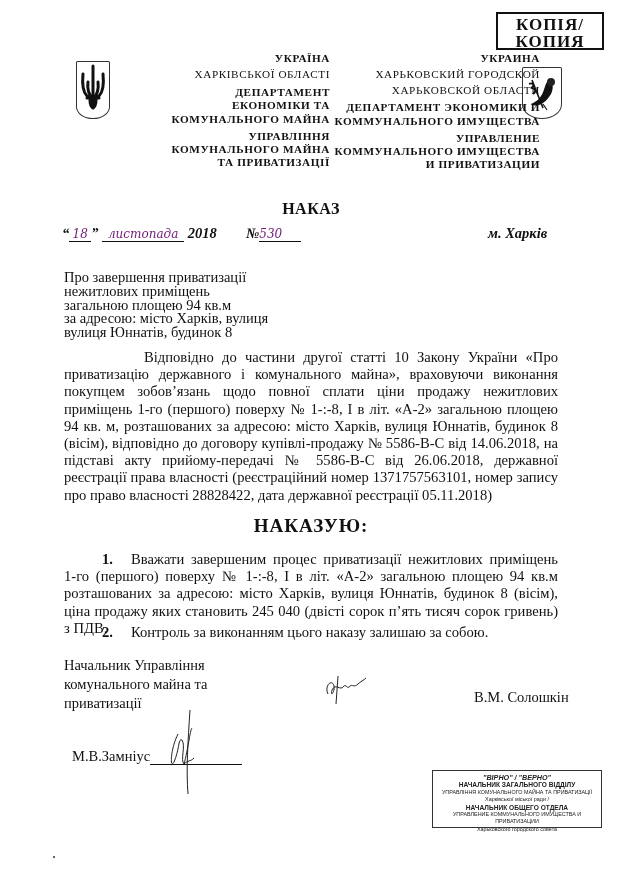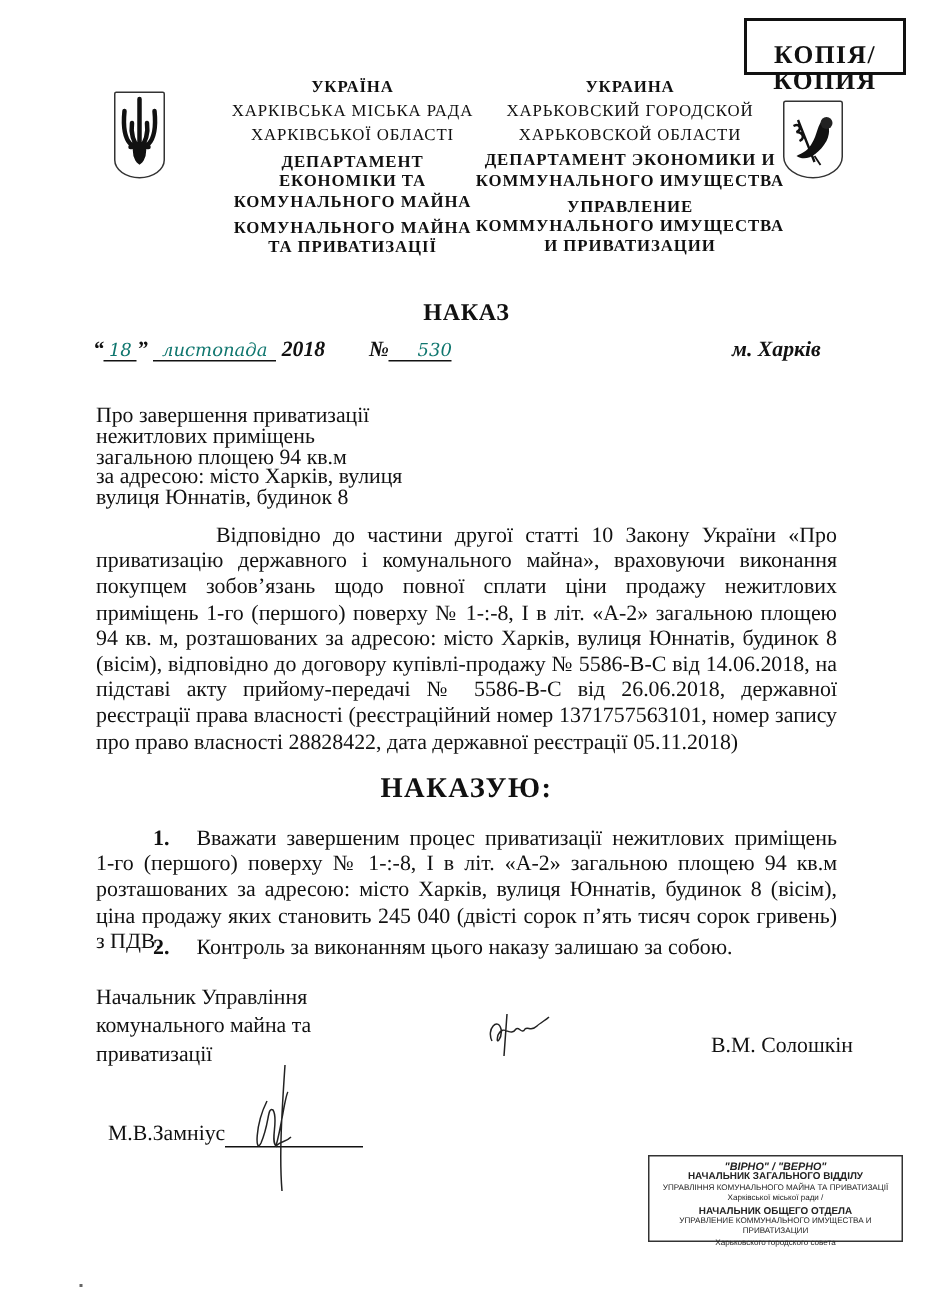--- a/index.html
+++ b/index.html
@@ -1,30 +1,30 @@
 <!DOCTYPE html>
 <html><head>
 <meta charset="utf-8">
 <style>
   html, body { margin:0; padding:0; background:#ffffff; }
   body { width:622px; height:872px; position:relative; overflow:hidden;
          font-family:"Liberation Serif", "DejaVu Serif", serif; color:#111; }
   .abs { position:absolute; }
-  .hdr { text-align:center; font-size:11.2px; line-height:16px; letter-spacing:0.6px; }
+  .hdr { text-align:right; font-size:11.2px; line-height:16px; letter-spacing:0.6px; }
   .hdr .b { font-weight:bold; }
   .hdr-ua { left:140px; top:50px; width:190px; }
   .hdr-ru { left:300px; top:50px; width:240px; }
   .hdr .gap { height:4px; }
   .kopia { left:496px; top:12px; width:108px; height:38px; border:2px solid #111;
            font-family:"Liberation Serif", serif; font-weight:bold; font-size:17px;
-           line-height:17px; text-align:center; letter-spacing:1px; padding-top:14px; box-sizing:border-box; }
+           line-height:17px; text-align:center; letter-spacing:1px; padding-top:2px; box-sizing:border-box; }
   .emblem { border:1.5px solid #333; border-radius:2px 2px 22px 22px / 2px 2px 16px 16px; }
   .title { left:0; width:622px; top:200px; text-align:center; font-weight:bold; font-size:16px; letter-spacing:0.5px; }
   .dateline { top:225px; left:62px; font-size:14.5px; font-style:italic; font-weight:bold; }
-  .hw { font-family:"DejaVu Serif", serif; font-style:italic; font-weight:normal; color:#0f766e;
+  .hw { font-family:"DejaVu Serif", serif; font-style:italic; font-weight:normal; color:#701a75;
         border-bottom:1px solid #111; display:inline-block; text-align:center; font-size:12px; }
   .city { top:225px; left:488px; font-size:14.5px; font-style:italic; font-weight:bold; }
   .subject { left:64px; top:271px; width:260px; font-size:14.5px; line-height:13.8px; }
   .para { left:64px; width:494px; font-size:14.6px; line-height:17.2px; text-align:justify; }
   .para .ind { display:inline-block; width:80px; }
   .order { left:0; width:622px; top:515px; text-align:center; font-weight:bold; font-size:19px; letter-spacing:1px; }
   .sig { font-size:14.5px; line-height:19px; }
   .stamp { left:432px; top:770px; width:170px; height:58px; border:1.5px dashed #333; border-style:solid;
            font-family:"Liberation Sans", sans-serif; font-size:5.4px; line-height:7.4px; text-align:center;
            color:#222; box-sizing:border-box; padding-top:3px; }
@@ -49,27 +49,27 @@
   <svg width="38" height="50" viewBox="0 0 38 50">
     <path d="M8 36 C14 40 22 36 28 26 C31 20 30 14 26 12 C22 14 22 22 18 28 C16 32 12 34 8 36 Z" fill="#111"></path>
     <circle cx="28" cy="14" r="4" fill="#222"></circle>
     <path d="M9 12 L20 40 M6 16 C10 14 12 18 8 20 C12 20 14 24 10 26" stroke="#111" stroke-width="1.6" fill="none"></path>
     <path d="M20 36 L24 42" stroke="#111" stroke-width="1.2"></path>
   </svg>
 </div>
 
 <div class="abs hdr hdr-ua">
   <div class="b">УКРАЇНА</div>
-  <div>ХАРКІВСЬКА МІСЬКА РАДА</div>
   <div>ХАРКІВСЬКОЇ ОБЛАСТІ</div>
   <div class="gap"></div>
   <div class="b" style="line-height:13px">ДЕПАРТАМЕНТ</div>
   <div class="b" style="line-height:13px">ЕКОНОМІКИ ТА</div>
   <div class="b" style="line-height:14px">КОМУНАЛЬНОГО МАЙНА</div>
   <div class="gap"></div>
+  <div class="b" style="line-height:13px">УПРАВЛІННЯ</div>
   <div class="b" style="line-height:13px">КОМУНАЛЬНОГО МАЙНА</div>
   <div class="b" style="line-height:13px">ТА ПРИВАТИЗАЦІЇ</div>
 </div>
 
 <div class="abs hdr hdr-ru">
   <div class="b">УКРАИНА</div>
   <div>ХАРЬКОВСКИЙ ГОРОДСКОЙ</div>
   <div>ХАРЬКОВСКОЙ ОБЛАСТИ</div>
   <div class="b" style="line-height:14px;margin-top:2px">ДЕПАРТАМЕНТ ЭКОНОМИКИ И</div>
   <div class="b" style="line-height:14px">КОММУНАЛЬНОГО ИМУЩЕСТВА</div>
@@ -79,21 +79,21 @@
   <div class="b" style="line-height:13px">И ПРИВАТИЗАЦИИ</div>
 </div>
 
 <div class="abs title">НАКАЗ</div>
 
 <div class="abs dateline">
   <span>“</span><span class="hw" style="width:22px">18</span><span>”</span>
   <span class="hw" style="width:82px">листопада</span>
   <span>2018</span>
   <span style="display:inline-block;width:22px"></span>
-  <span>№</span><span class="hw" style="width:42px;text-align:right">530</span>
+  <span>№</span><span class="hw" style="width:42px;text-align:left">530</span>
 </div>
 <div class="abs city">м. Харків</div>
 
 <div class="abs subject">
   <div>Про завершення приватизації</div>
   <div>нежитлових приміщень</div>
   <div>загальною площею 94 кв.м</div>
   <div>за адресою: місто Харків, вулиця</div>
   <div>вулиця Юннатів, будинок 8</div>
 </div>

